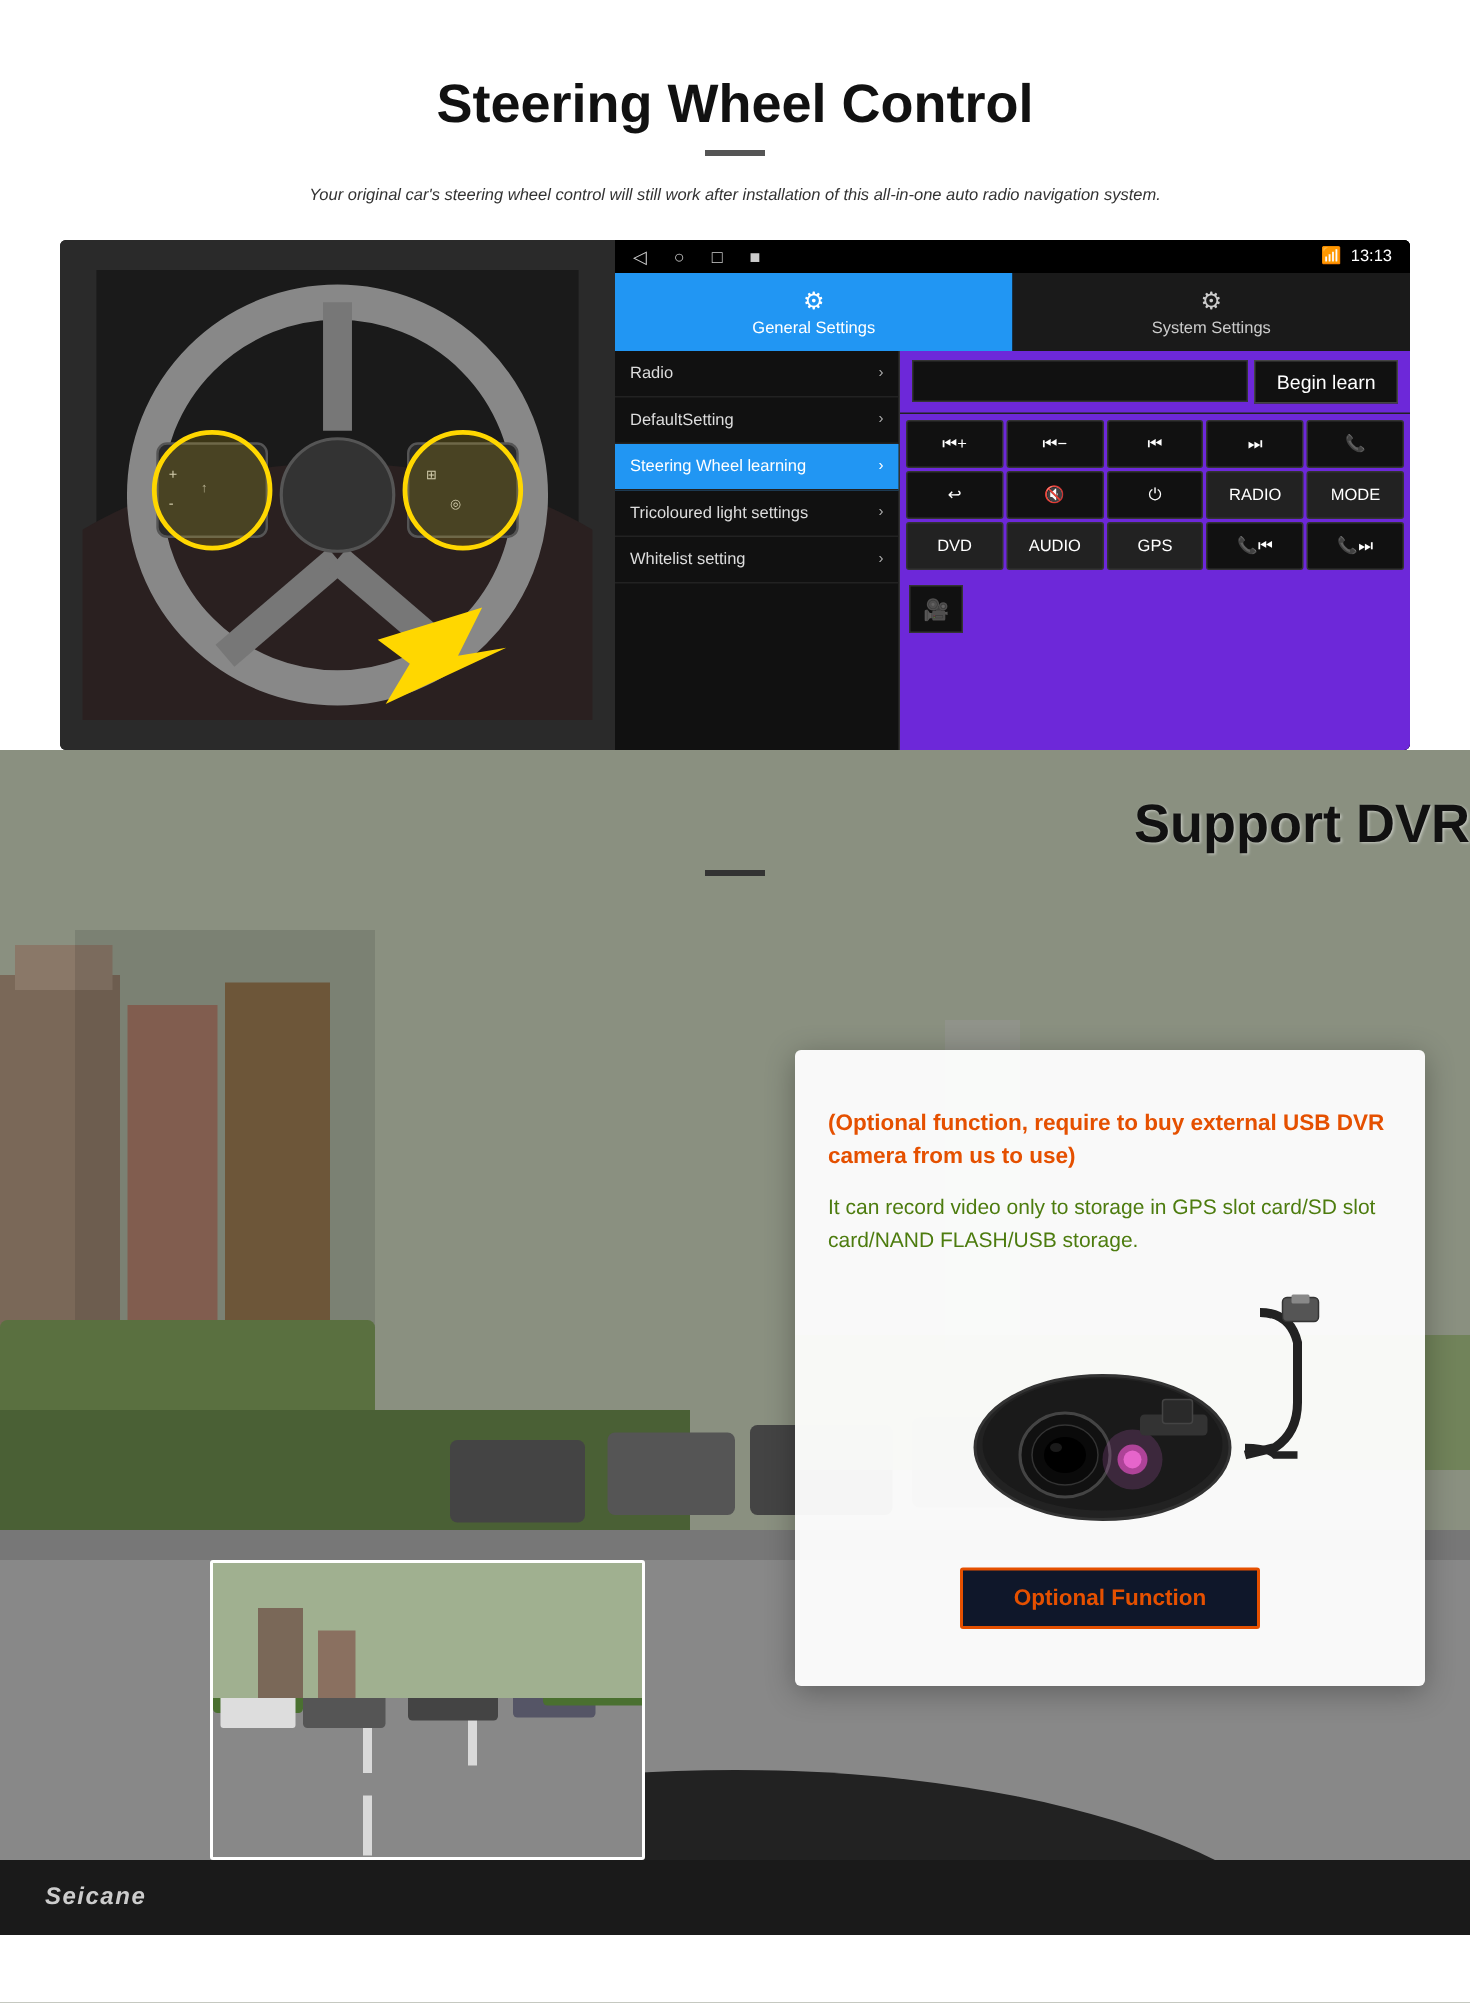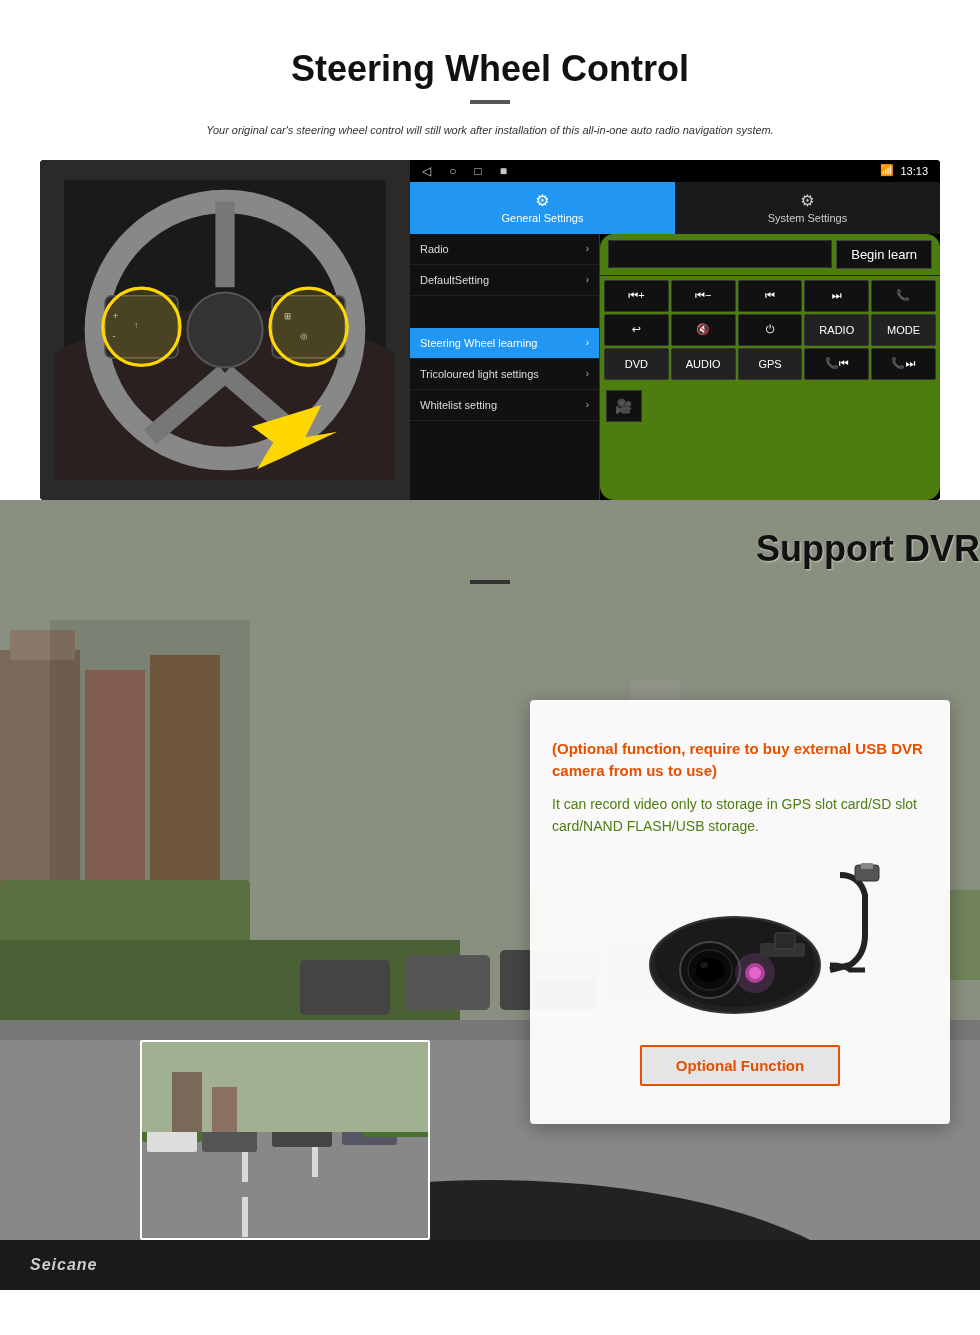--- a/index.html
+++ b/index.html
@@ -116,29 +116,27 @@
       justify-content: space-between;
       padding: 9px 10px;
       border-bottom: 1px solid #222;
       color: #ddd;
       font-size: 11px;
       cursor: pointer;
     }
     .menu-item.active-menu {
       background: #2196F3;
       color: #fff;
-      margin-top: 32px;
     }
     .menu-arrow { color: #aaa; font-size: 10px; }
     .right-panel {
       flex: 1;
-      background: #4d7c0f;
+      background: #6d28d9;
       display: flex;
       flex-direction: column;
-      border-radius: 14px;
     }
     .begin-learn-row {
       display: flex;
       align-items: center;
       padding: 6px 8px;
       border-bottom: 1px solid #222;
     }
     .begin-learn-box {
       flex: 1;
       background: #111;
@@ -241,21 +239,21 @@
       font-size: 14px;
       line-height: 1.6;
       margin-bottom: 18px;
     }
     .optional-btn {
       display: block;
       width: 200px;
       margin: 8px auto 0;
       border: 2px solid #e55000;
       color: #e55000;
-      background: #e5e5e5;
+      background: #0f172a;
       text-align: center;
       padding: 10px 20px;
       font-size: 15px;
       font-weight: bold;
       cursor: pointer;
       border-radius: 2px;
     }
     .seicane-watermark {
       position: absolute;
       bottom: 16px;

